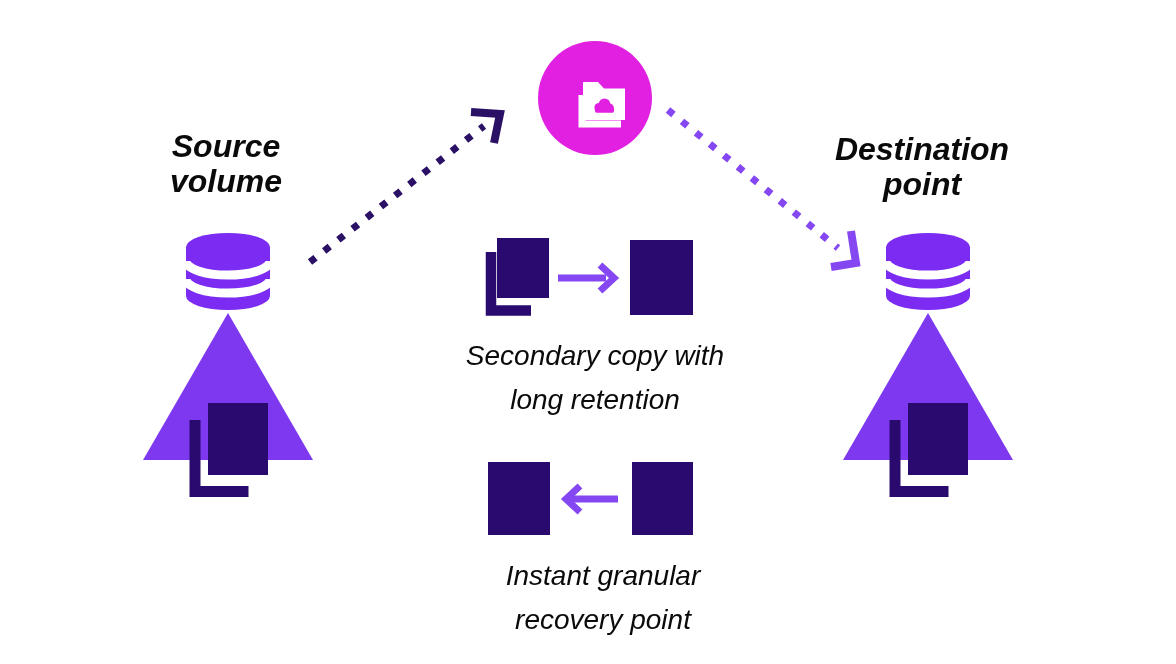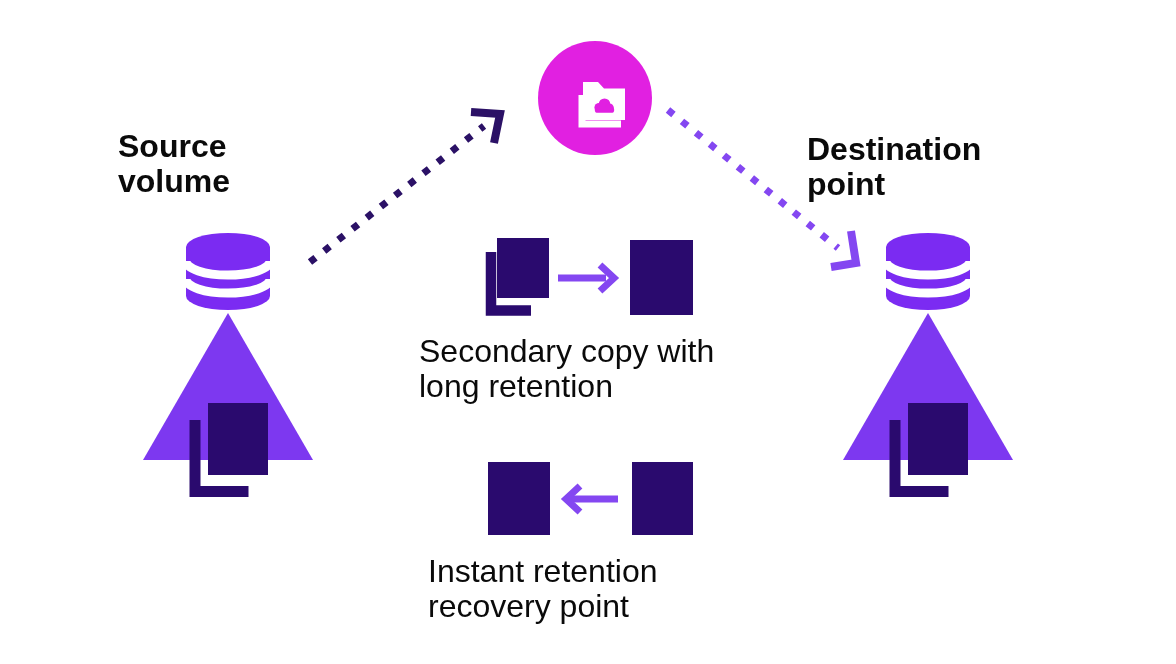--- a/index.html
+++ b/index.html
@@ -9,23 +9,23 @@
     --arrow-purple:#8447F1;
     --dark-indigo:#2A0A6E;
     --dark-arrow:#2B1166;
     --text:#0A0A0A;
     --bg:#FFFFFF;
   }
   *{margin:0;padding:0;box-sizing:border-box;}
   body{background:var(--bg);font-family:"Liberation Sans",sans-serif;}
   .canvas{position:relative;width:1176px;height:664px;background:var(--bg);overflow:hidden;}
   .abs{position:absolute;}
-  .label{position:absolute;text-align:left;white-space:pre-line;color:var(--text);}
+  .label{position:absolute;text-align:center;white-space:pre-line;color:var(--text);font-style:italic;}
   .label.bold{font-weight:700;font-size:32px;line-height:35px;}
-  .label.reg{font-weight:400;font-size:32px;line-height:35px;}
+  .label.reg{font-weight:400;font-size:28px;line-height:44px;}
   .f-magenta{fill:var(--magenta);}
   .f-purple{fill:var(--purple);}
   .f-tri{fill:var(--tri-purple);}
   .f-dark{fill:var(--dark-indigo);}
   .f-white{fill:#fff;}
   .s-white{stroke:#fff;fill:none;}
   .s-dark{stroke:var(--dark-indigo);fill:none;}
   .s-arrow{stroke:var(--arrow-purple);fill:none;}
   .s-darkarrow{stroke:var(--dark-arrow);fill:none;}
   .block{position:absolute;background:var(--dark-indigo);}
@@ -103,17 +103,17 @@
 long retention</div>
   </div>
 
   <div>
     <div class="block" style="left:488px;top:462px;width:62px;height:73px;"></div>
     <svg class="abs" style="left:558px;top:483px;" width="62" height="32" viewBox="0 0 62 32">
       <path class="s-arrow" stroke-width="7" d="M8,16 H60"></path>
       <path class="s-arrow" stroke-width="7" d="M22,3 L8,16 L22,29"></path>
     </svg>
     <div class="block" style="left:632px;top:462px;width:61px;height:73px;"></div>
-    <div class="label reg" style="left:428px;top:554px;width:350px;">Instant retention
+    <div class="label reg" style="left:428px;top:554px;width:350px;">Instant granular
 recovery point</div>
   </div>
 
 </div>
 
 </body></html>

